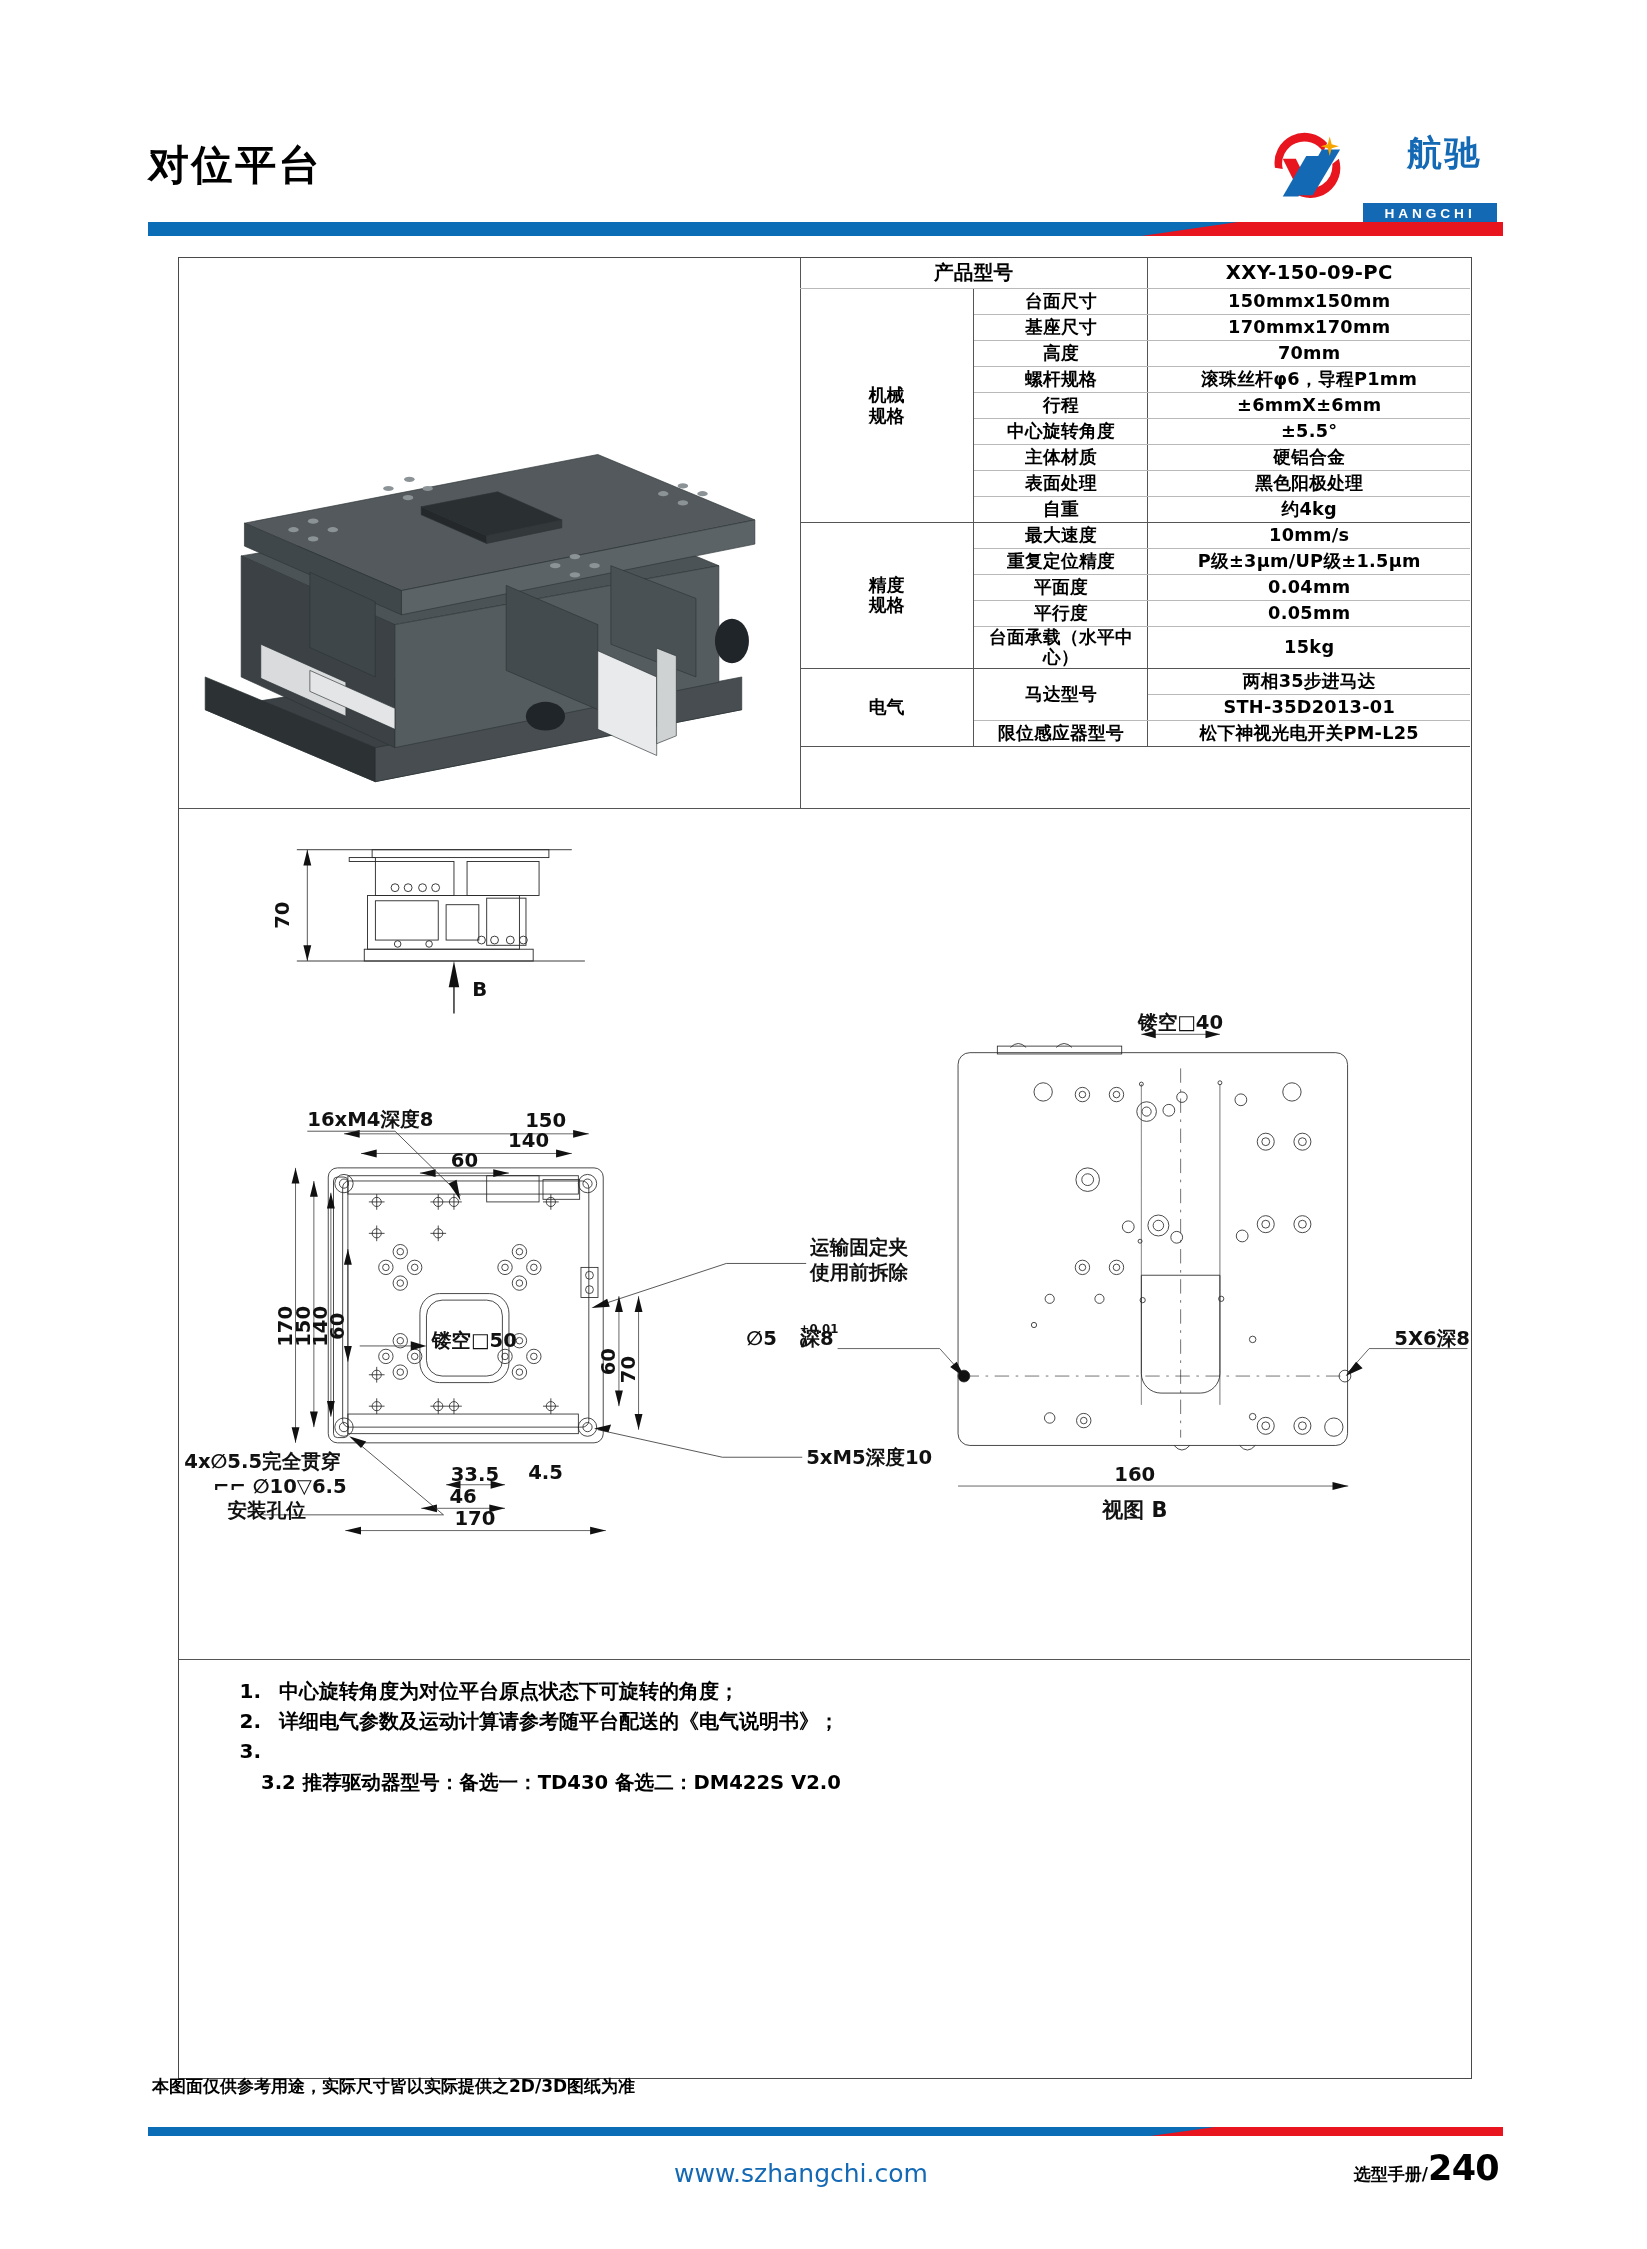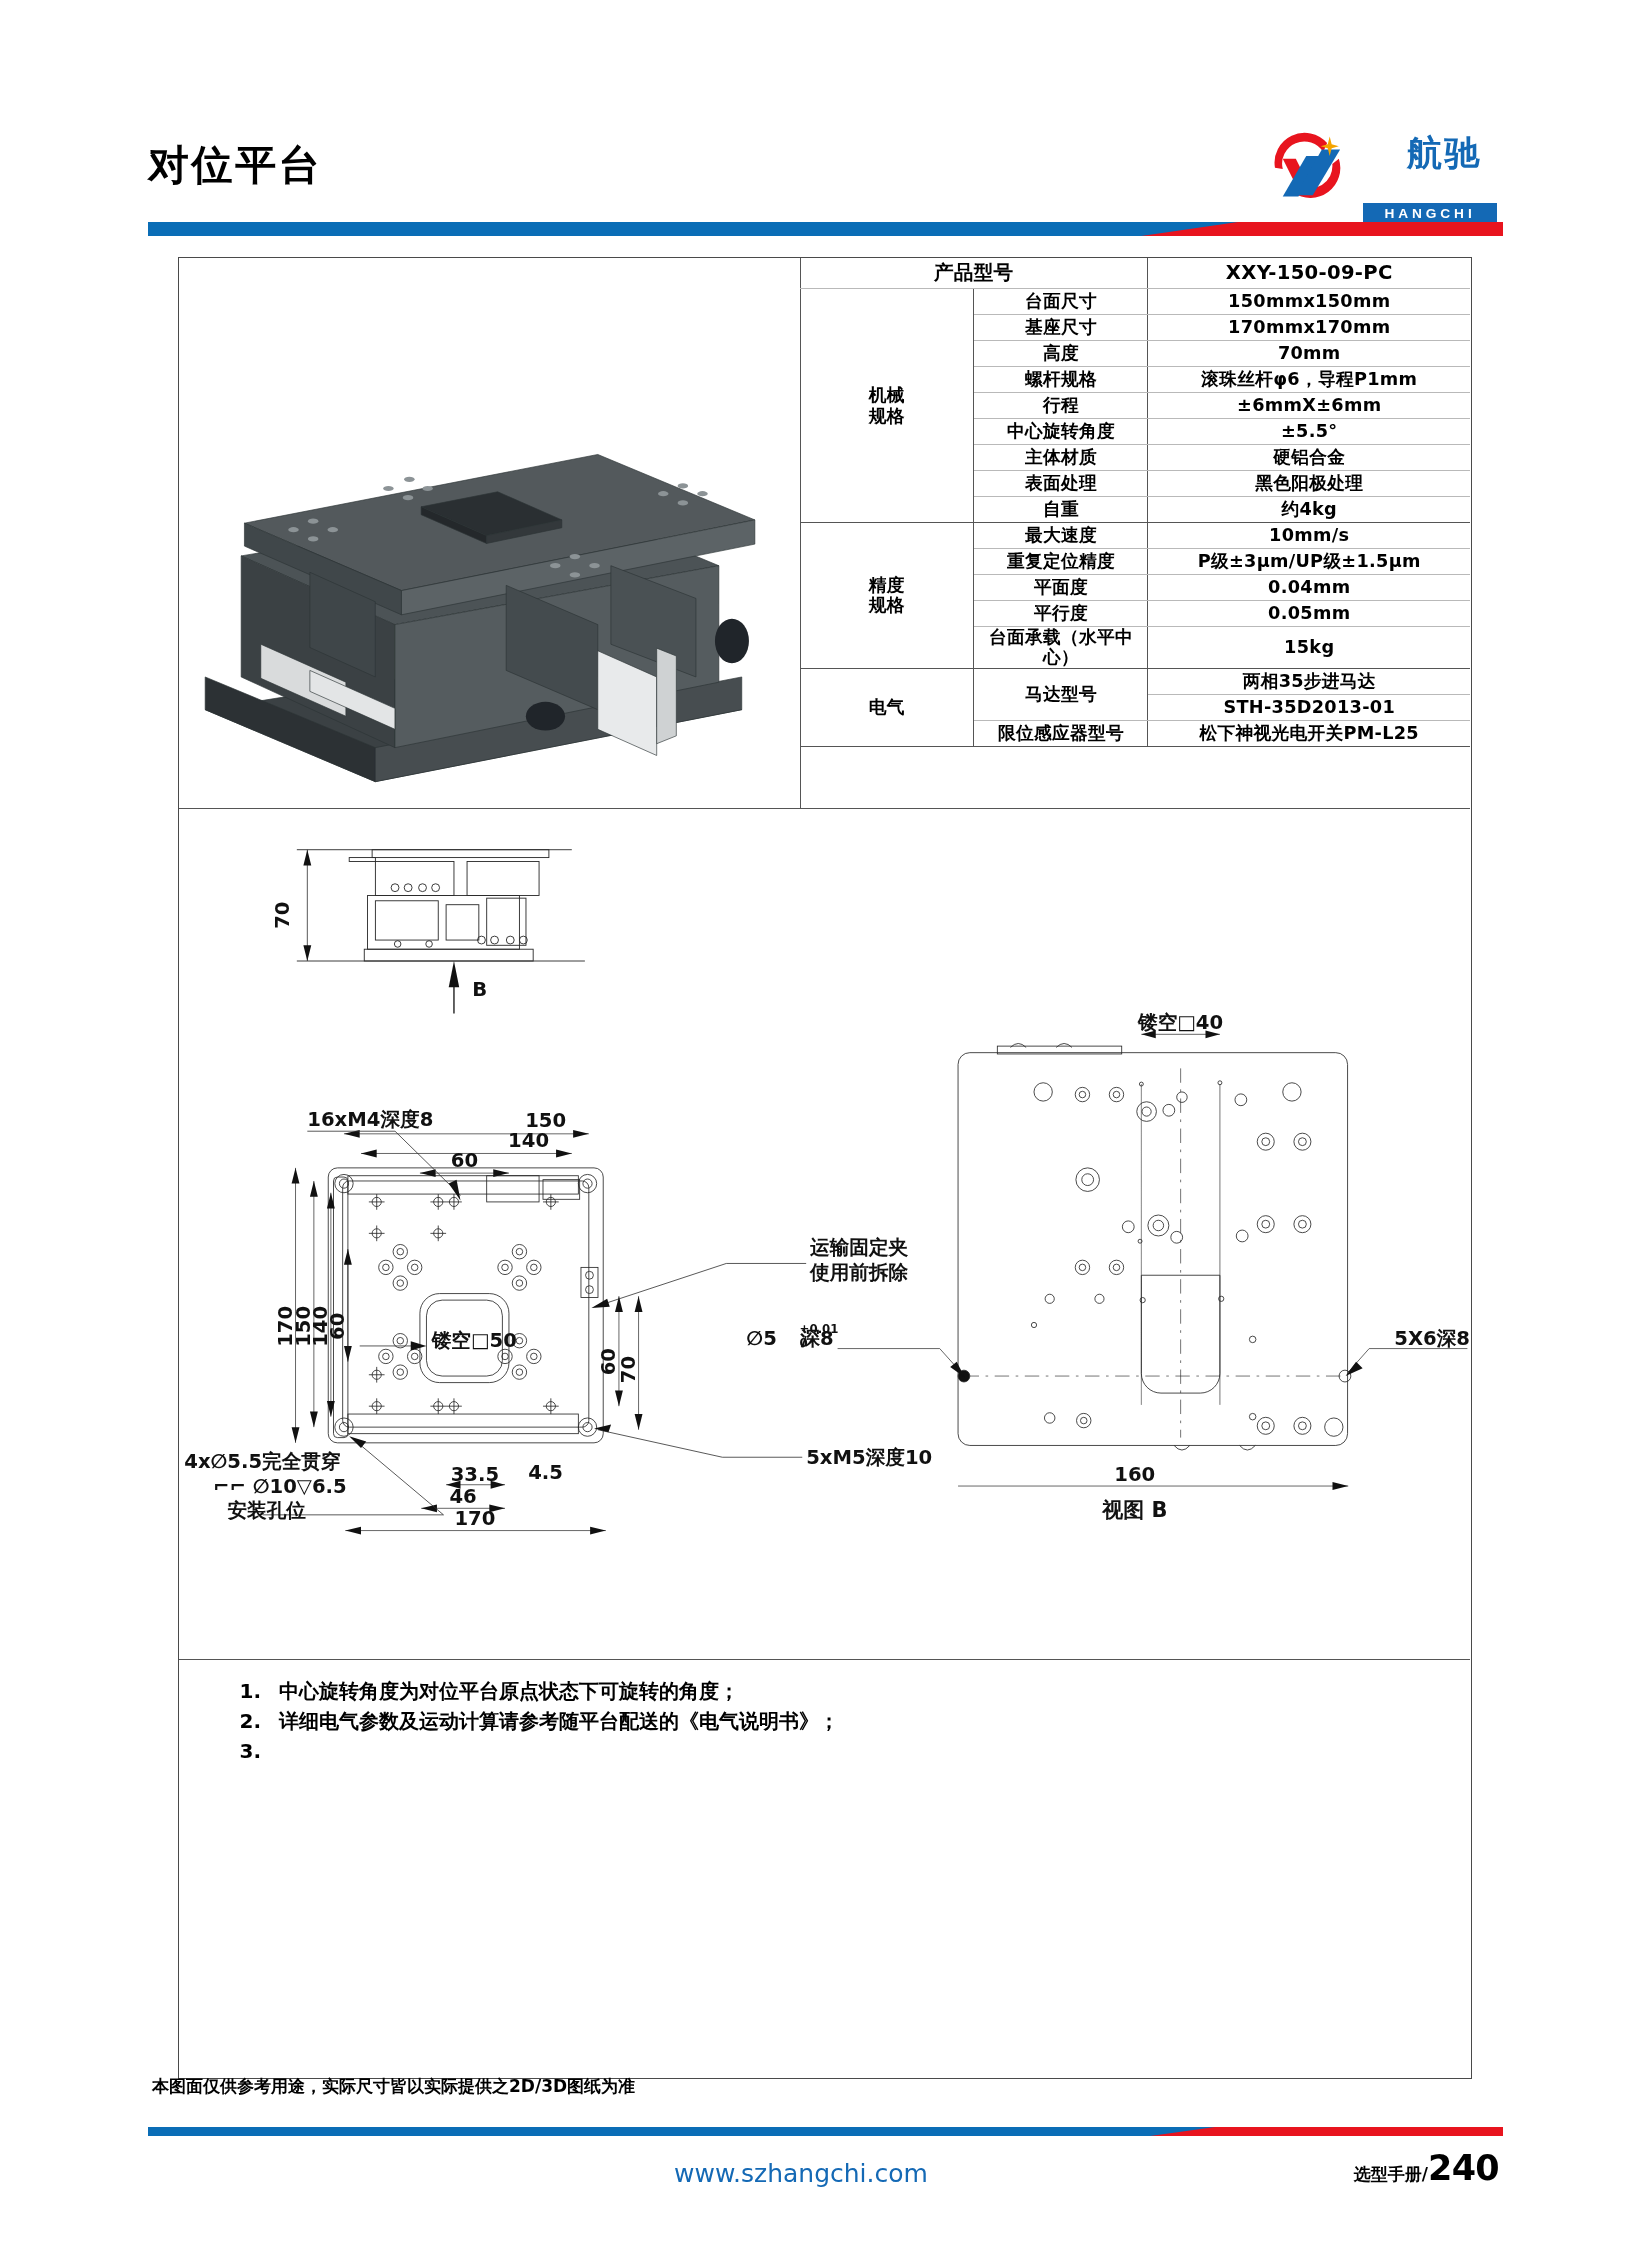--- a/index.html
+++ b/index.html
@@ -594,20 +594,21 @@
         <span class="note-num">1.</span>
         <span class="note-txt">中心旋转角度为对位平台原点状态下可旋转的角度；</span>
       </div>
       <div class="note-row">
         <span class="note-num">2.</span>
         <span class="note-txt">详细电气参数及运动计算请参考随平台配送的《电气说明书》；</span>
       </div>
       <div class="note-row">
         <span class="note-num">3.</span>
       </div>
+      <div class="note-sub">3.2 推荐驱动器型号：备选一：TD430   备选二：DM422S V2.0</div>
     </div>
 
   </div>
 
   <div class="disclaimer">本图面仅供参考用途，实际尺寸皆以实际提供之2D/3D图纸为准</div>
 
   <div class="foot-bar">
     <div class="blue"></div>
     <div class="red"></div>
   </div>

